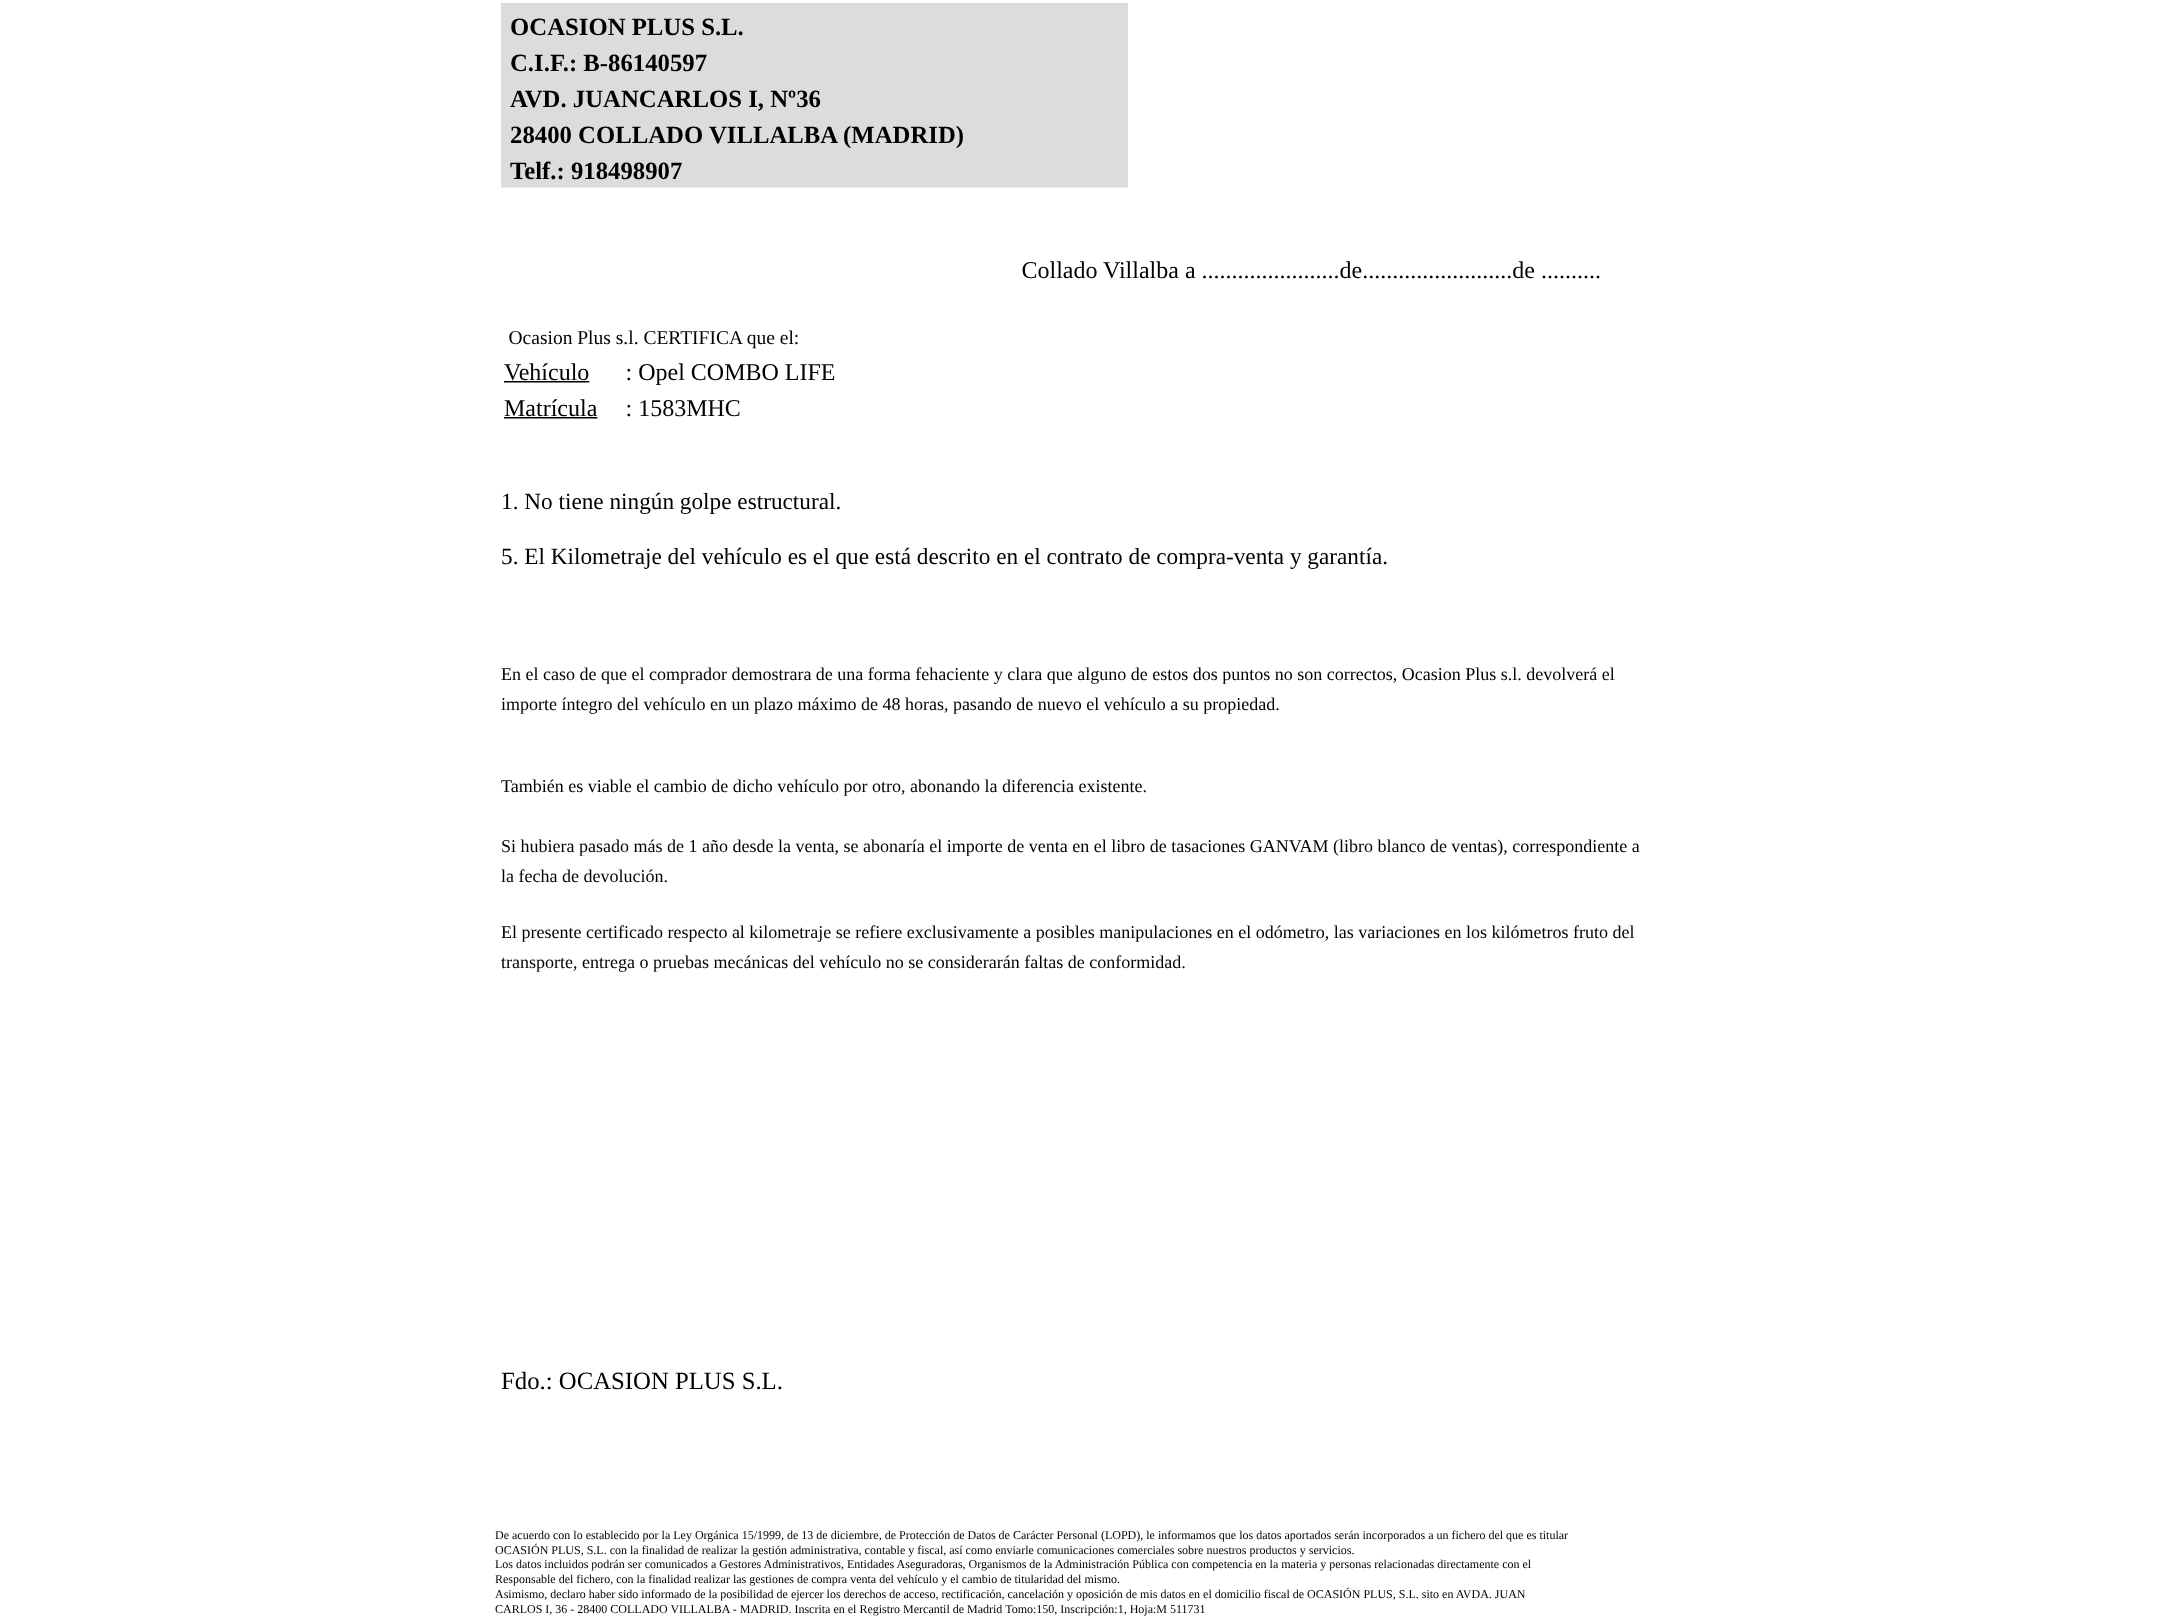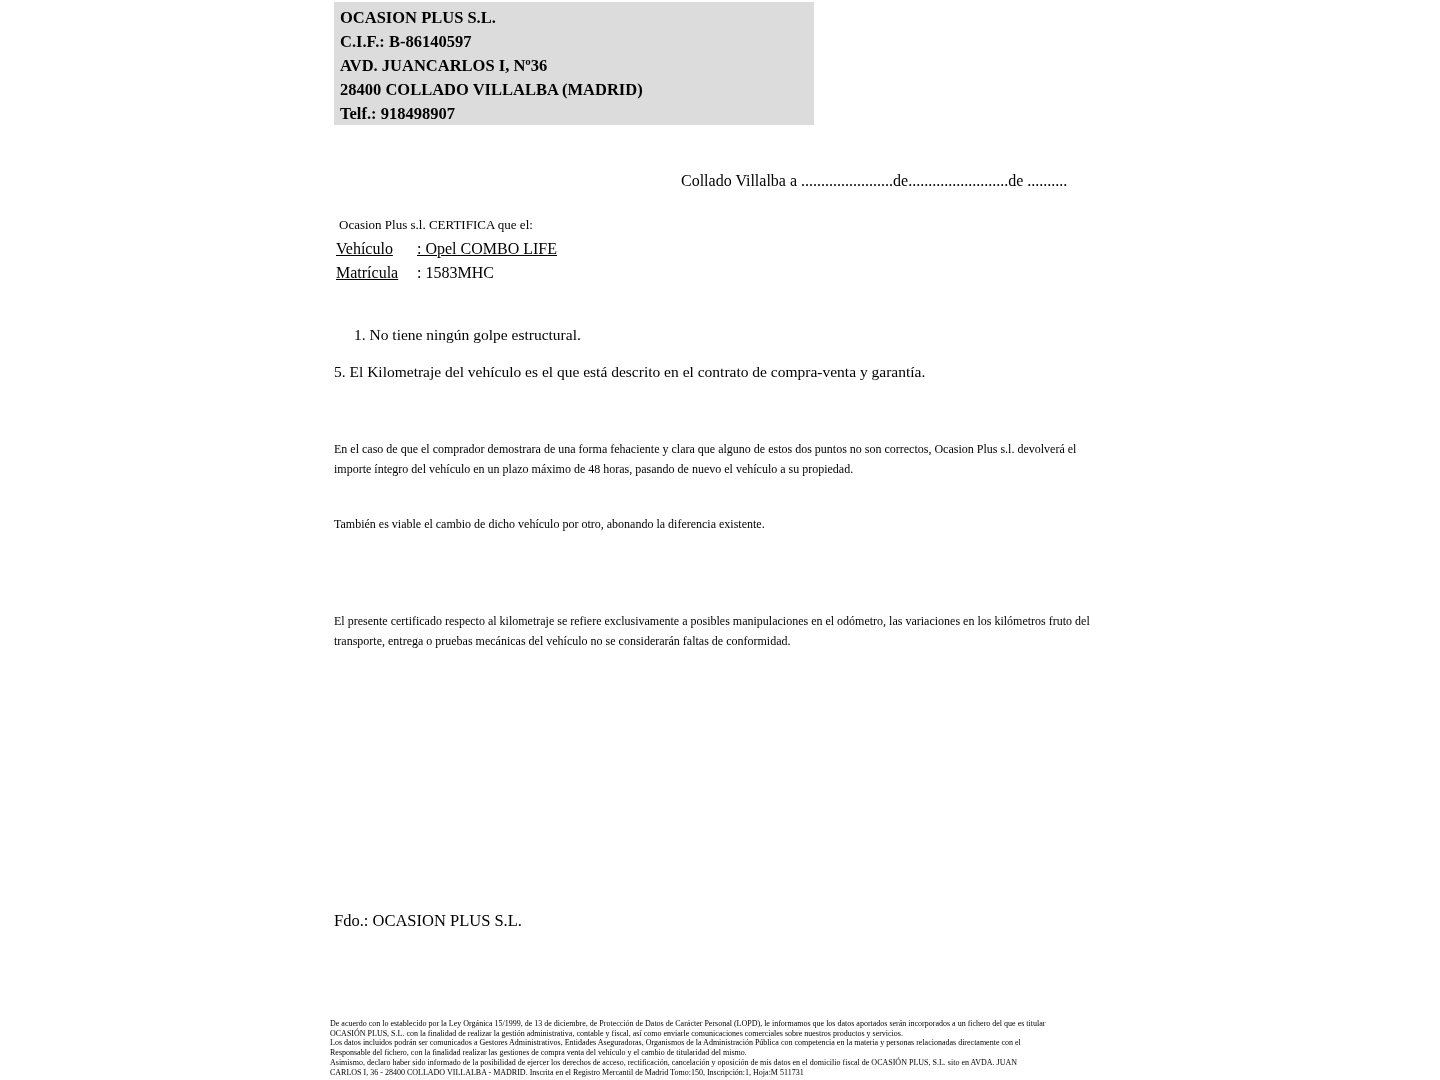--- a/index.html
+++ b/index.html
@@ -11,21 +11,21 @@
     font-family: "Liberation Serif", serif;
     color: #000000;
     overflow: hidden;
   }
 
   
   .header-box {
     position: absolute;
     left: 334px;
     top: 2px;
-    width: 480px;
+    width: 418px;
     height: 123px;
     background: #dcdcdc;
     box-sizing: border-box;
     padding: 4px 0 0 6px;
   }
   .header-box .hline {
     font-size: 16.5px;
     line-height: 24px;
     font-weight: bold;
     white-space: nowrap;
@@ -47,36 +47,36 @@
     top: 217px;
     font-size: 13px;
     white-space: nowrap;
   }
   .cert-row {
     position: absolute;
     left: 336px;
     font-size: 16px;
     white-space: nowrap;
   }
-  .cert-row.vehicle { top: 240px; text-decoration: underline; }
+  .cert-row.vehicle { top: 240px; }
   .cert-row.plate   { top: 264px; }
   .cert-label {
     display: inline-block;
     width: 81px;
     text-decoration: underline;
   }
 
   
   .point {
     position: absolute;
     left: 334px;
     font-size: 15.5px;
     white-space: nowrap;
   }
-  .point.p1 { top: 326px; margin-left: 20px; }
+  .point.p1 { top: 326px; }
   .point.p2 { top: 363px; }
 
   
   .para {
     position: absolute;
     left: 334px;
     width: 765px;
     font-size: 12px;
     line-height: 19.5px;
   }
@@ -130,20 +130,21 @@
 
   <div class="cert-row plate">
     <span class="cert-label">Matrícula</span><span>: 1583MHC</span>
   </div>
 
   <div class="point p1">1. No tiene ningún golpe estructural.</div>
   <div class="point p2">5. El Kilometraje del vehículo es el que está descrito en el contrato de compra-venta y garantía.</div>
 
   <div class="para pa1">En el caso de que el comprador demostrara de una forma fehaciente y clara que alguno de estos dos puntos no son correctos, Ocasion Plus s.l. devolverá el importe íntegro del vehículo en un plazo máximo de 48 horas, pasando de nuevo el vehículo a su propiedad.</div>
   <div class="para pa2">También es viable el cambio de dicho vehículo por otro, abonando la diferencia existente.</div>
+  <div class="para pa3">Si hubiera pasado más de 1 año desde la venta, se abonaría el importe de venta en el libro de tasaciones GANVAM (libro blanco de ventas), correspondiente a la fecha de devolución.</div>
   <div class="para pa4">El presente certificado respecto al kilometraje se refiere exclusivamente a posibles manipulaciones en el odómetro, las variaciones en los kilómetros fruto del transporte, entrega o pruebas mecánicas del vehículo no se considerarán faltas de conformidad.</div>
 
   <div class="signature">Fdo.: OCASION PLUS S.L.</div>
 
   <div class="footer-legal">
     <div class="fline">De acuerdo con lo establecido por la Ley Orgánica 15/1999, de 13 de diciembre, de Protección de Datos de Carácter Personal (LOPD), le informamos que los datos aportados serán incorporados a un fichero del que es titular</div>
     <div class="fline">OCASIÓN PLUS, S.L. con la finalidad de realizar la gestión administrativa, contable y fiscal, así como enviarle comunicaciones comerciales sobre nuestros productos y servicios.</div>
     <div class="fline">Los datos incluidos podrán ser comunicados a Gestores Administrativos, Entidades Aseguradoras, Organismos de la Administración Pública con competencia en la materia y personas relacionadas directamente con el</div>
     <div class="fline">Responsable del fichero, con la finalidad realizar las gestiones de compra venta del vehículo y el cambio de titularidad del mismo.</div>
     <div class="fline">Asimismo, declaro haber sido informado de la posibilidad de ejercer los derechos de acceso, rectificación, cancelación y oposición de mis datos en el domicilio fiscal de OCASIÓN PLUS, S.L. sito en AVDA. JUAN</div>

